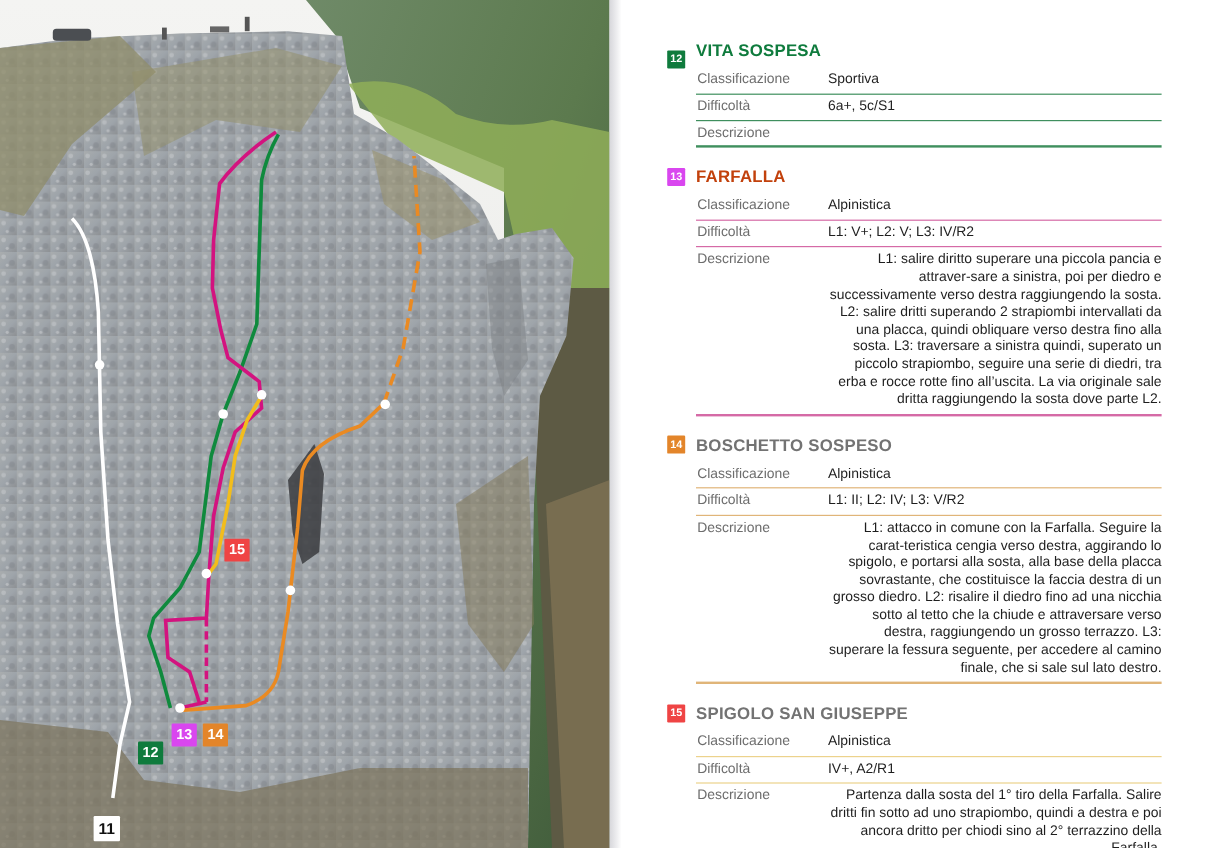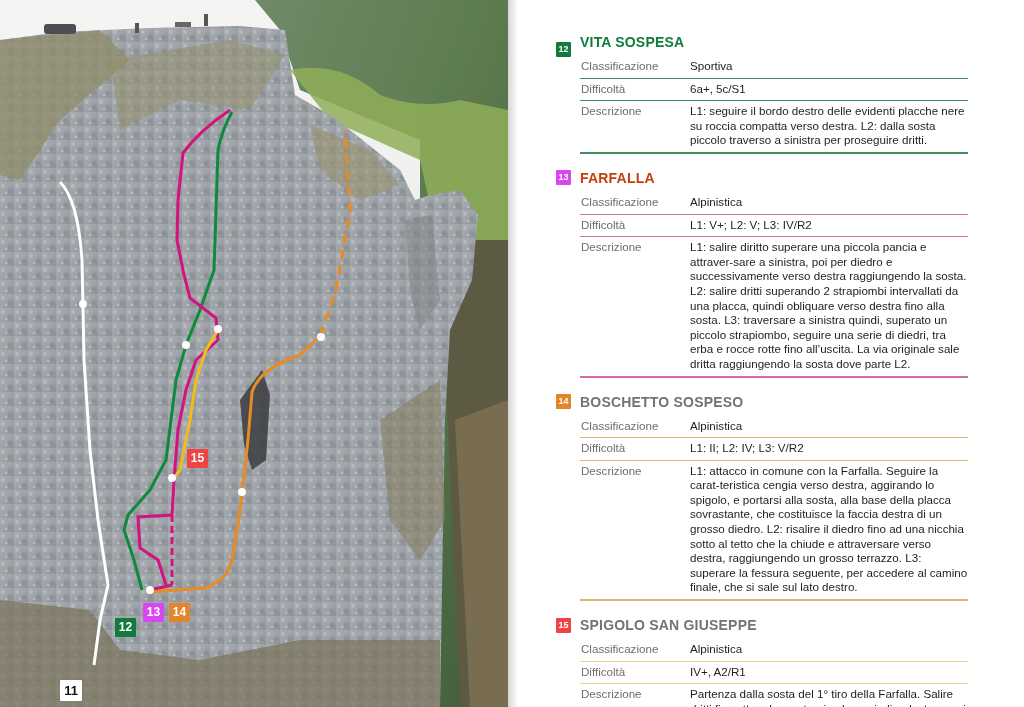--- a/index.html
+++ b/index.html
@@ -31,21 +31,21 @@
     .route-num {
       width: 15px; height: 15px; font-size: 9px; font-weight: bold; color: #fff;
       line-height: 15px; text-align: center; margin-right: 9px; border-radius: 1px;
     }
     .route-title { font-weight: bold; font-size: 14px; letter-spacing: 0.2px; }
 
     .rt { margin-left: 24px; width: 388px; border-collapse: collapse; font-size: 11.6px; }
     .rt .row { display: flex; border-bottom: 1px solid; padding: 3px 0 4px 0; gap: 19px; }
     .rt .row:last-child { border-bottom-width: 2px; }
     .rt .lbl { width: 91px; color: #6d6d6d; flex-shrink: 0; padding-left: 1px; }
-    .rt .val { color: #1e1e1e; line-height: 14.6px; }
+    .rt .val { color: #1e1e1e; line-height: 14.6px; text-align: right; }
 
     .c12 { color: #0f7b3d; } .bg12 { background: #0f7b3d; margin-top: 15px; } .b12 .row { border-color: #3f8f5e; }
     .c13 { color: #c2410c; } .bg13 { background: #d946ef; } .b13 .row { border-color: #d56aa6; }
     .c14 { color: #737373; } .bg14 { background: #e3852a; } .b14 .row { border-color: #e0b579; }
     .c15 { color: #737373; } .bg15 { background: #ef4444; } .b15 .row { border-color: #ecd28c; }
   </style>
 </head>
 <body>
 
 <div class="photo">
@@ -112,21 +112,21 @@
     <g fill="#ffffff">
       <circle cx="218" cy="329" r="4"></circle>
       <circle cx="186" cy="345" r="4"></circle>
       <circle cx="172" cy="478" r="4"></circle>
       <circle cx="242" cy="492" r="4"></circle>
       <circle cx="321" cy="337" r="4"></circle>
       <circle cx="150" cy="590" r="4"></circle>
     </g>
   </svg>
 
-  <div class="route-tag t11" style="left:60px; top:680px;">11</div>
+  <div class="route-tag t11" style="left:78px; top:680px;">11</div>
   <div class="route-tag bg12" style="left:115px; top:603px;">12</div>
   <div class="route-tag bg13" style="left:143px; top:603px;">13</div>
   <div class="route-tag bg14" style="left:169px; top:603px;">14</div>
   <div class="route-tag bg15" style="left:187px; top:449px;">15</div>
 </div>
 <div class="gutter"></div>
 
 <div class="routes">
 
   <div class="route">
@@ -138,21 +138,20 @@
       <div class="row">
         <span class="lbl">Classificazione</span>
         <span class="val">Sportiva</span>
       </div>
       <div class="row">
         <span class="lbl">Difficoltà</span>
         <span class="val">6a+, 5c/S1</span>
       </div>
       <div class="row">
         <span class="lbl">Descrizione</span>
-        <span class="val">L1: seguire il bordo destro delle evidenti placche nere su roccia compatta verso destra. L2: dalla sosta piccolo traverso a sinistra per proseguire dritti.</span>
       </div>
     </div>
   </div>
 
   <div class="route">
     <div class="route-head">
       <span class="route-num bg13">13</span>
       <span class="route-title c13">FARFALLA</span>
     </div>
     <div class="rt b13">

